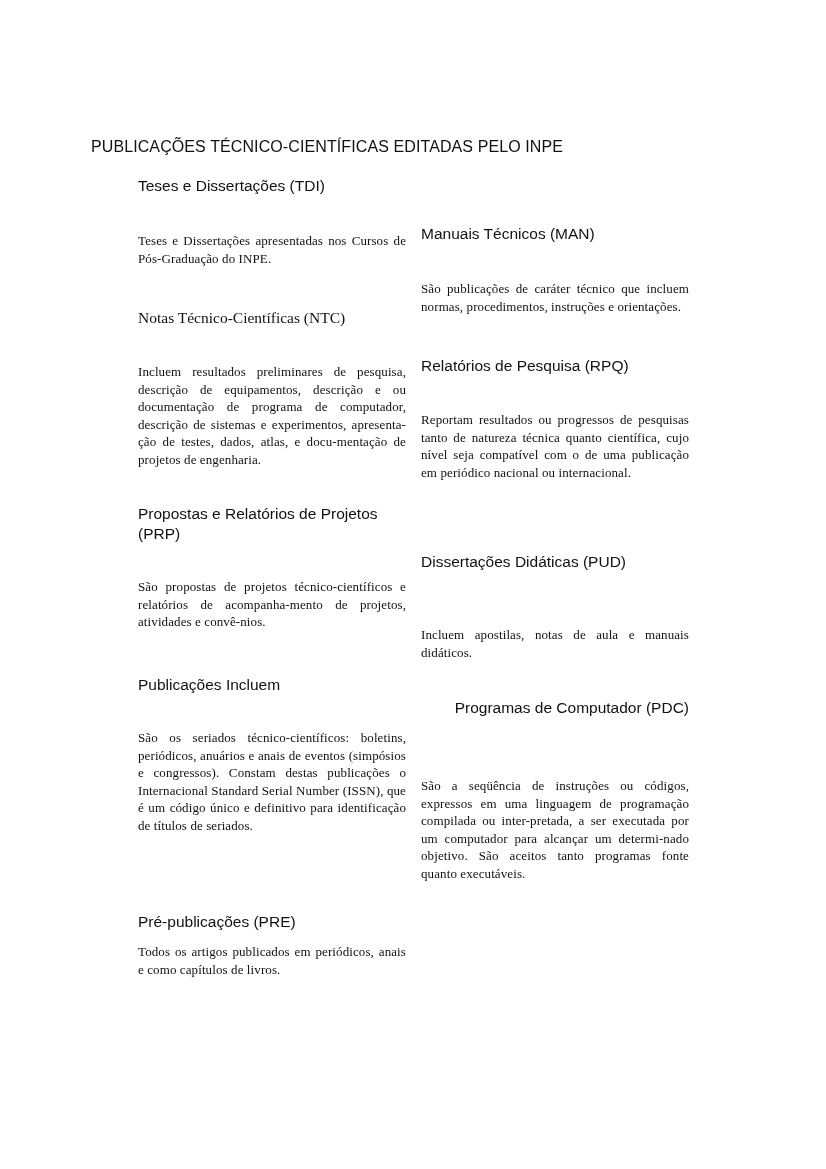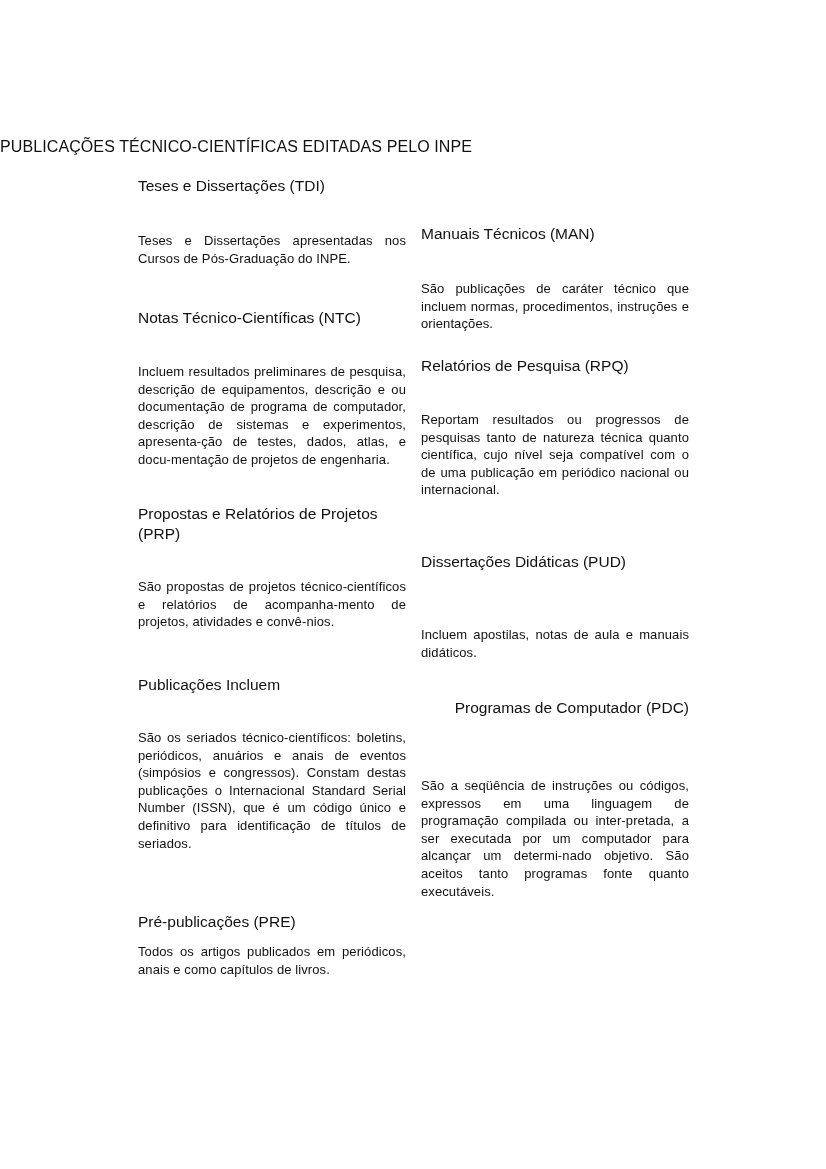--- a/index.html
+++ b/index.html
@@ -1,22 +1,22 @@
 <!DOCTYPE html>
 <html><head>
 <meta charset="utf-8">
 <style>
   html, body { margin: 0; padding: 0; background: #ffffff; }
   body { width: 826px; height: 1169px; position: relative; overflow: hidden;
          font-family: "Liberation Sans", sans-serif; color: #111111; }
-  .title { position: absolute; top: 138px; left: 0; width: 654px; text-align: left;
+  .title { position: absolute; top: 138px; left: 0; width: 654px; text-align: center;
            font-size: 16px; letter-spacing: 0.1px; }
   .block { position: absolute; width: 268px; }
   .heading { font-size: 15.5px; line-height: 20px; margin: 0; }
-  .body { font-size: 13px; line-height: 17.6px; text-align: justify; margin: 0; letter-spacing: 0.1px; }
+  .body { font-size: 13px; line-height: 17.6px; text-align: justify; margin: 0; letter-spacing: 0.1px; font-family: Liberation Serif, serif; }
   .col-left { left: 138px; }
   .col-right { left: 421px; margin-top: 48px; }
 </style>
 </head>
 <body>
 
 <div class="title">PUBLICAÇÕES TÉCNICO-CIENTÍFICAS EDITADAS PELO INPE</div>
 
 <div class="block col-left" style="top:176px;">
   <p class="heading">Teses e Dissertações (TDI)</p>
@@ -24,21 +24,21 @@
 <div class="block col-right" style="top:176px;">
   <p class="heading">Manuais Técnicos (MAN)</p>
 </div>
 <div class="block col-left" style="top:232px;">
   <p class="body">Teses e Dissertações apresentadas nos Cursos de Pós-Graduação do INPE.</p>
 </div>
 <div class="block col-right" style="top:232px;">
   <p class="body">São publicações de caráter técnico que incluem normas, procedimentos, instruções e orientações.</p>
 </div>
 
-<div class="block col-left" style="top:308px;">
+<div class="block col-left" style="top:308px;font-family:Liberation Serif, serif;">
   <p class="heading">Notas Técnico-Científicas (NTC)</p>
 </div>
 <div class="block col-right" style="top:308px;">
   <p class="heading">Relatórios de Pesquisa (RPQ)</p>
 </div>
 <div class="block col-left" style="top:363px;">
   <p class="body">Incluem resultados preliminares de pesquisa, descrição de equipamentos, descrição e ou documentação de programa de computador, descrição de sistemas e experimentos, apresenta-ção de testes, dados, atlas, e docu-mentação de projetos de engenharia.</p>
 </div>
 <div class="block col-right" style="top:363px;">
   <p class="body">Reportam resultados ou progressos de pesquisas tanto de natureza técnica quanto científica, cujo nível seja compatível com o de uma publicação em periódico nacional ou internacional.</p>

